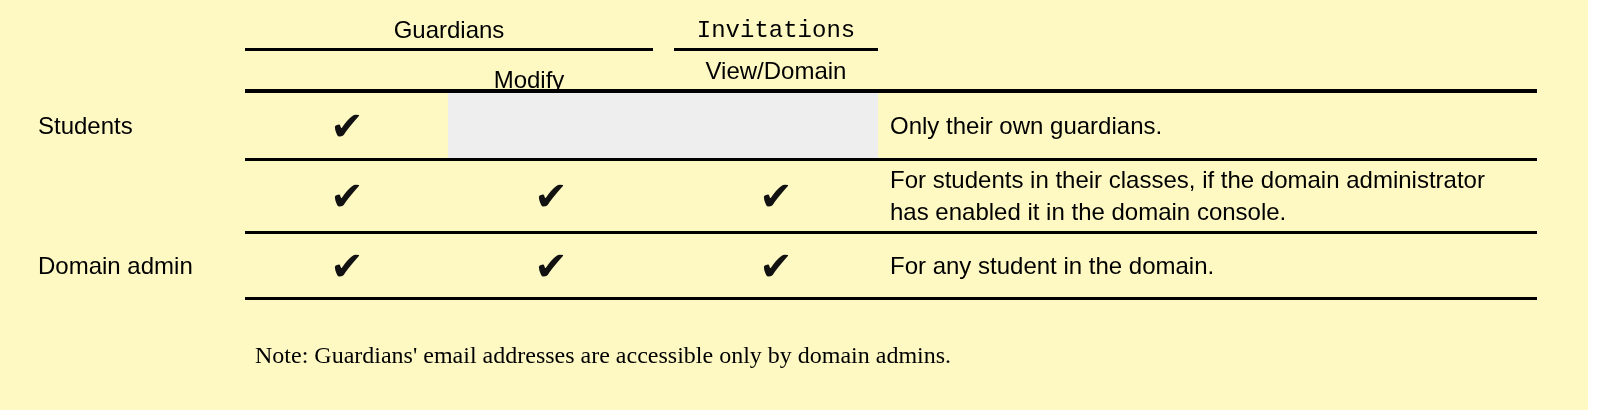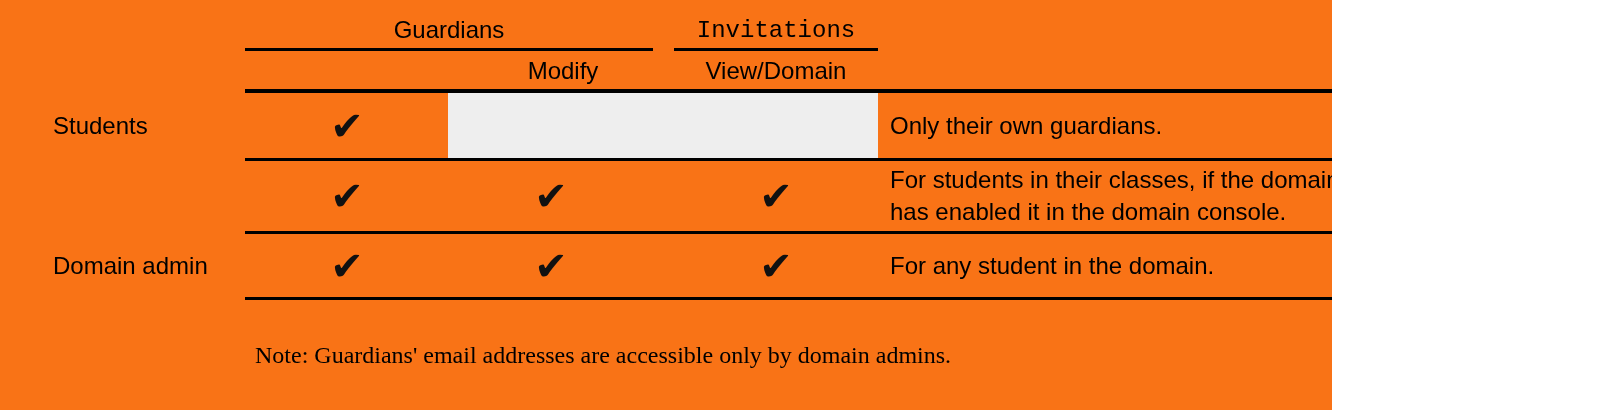--- a/index.html
+++ b/index.html
@@ -1,20 +1,20 @@
 <!DOCTYPE html>
 <html><head>
 <meta charset="utf-8">
 <style>
   html, body { margin: 0; padding: 0; background: #ffffff; }
   .page {
     position: relative;
-    width: 1332px;
+    width: 1588px;
     height: 410px;
-    background: #f97316;
+    background: #fef9c3;
     font-family: "Liberation Sans", "DejaVu Sans", sans-serif;
     color: #000000;
     overflow: hidden;
   }
   
   .grp {
     position: absolute;
     top: 14px;
     height: 32px;
     font-size: 24px;
@@ -38,21 +38,21 @@
     position: absolute;
     top: 56px;
     height: 30px;
     font-size: 24px;
     display: flex;
     align-items: center;
     justify-content: center;
     white-space: nowrap;
   }
   .sub-view   { left: 245px; width: 204px; }
-  .sub-modify { left: 461px; width: 204px; }
+  .sub-modify { left: 427px; width: 204px; margin-top: 9px; }
   .sub-vm     { left: 674px; width: 204px; }
   
   .rule {
     position: absolute;
     left: 245px;
     width: 1292px;
     background: #000000;
   }
   .rule-header { top: 89px;  height: 4px; }
   .rule-2      { top: 158px; height: 3px; }
@@ -66,21 +66,21 @@
   .shade {
     position: absolute;
     left: 448px;
     width: 430px;
     top: 0;
     height: 100%;
     background: #eeeeee;
   }
   .rowlabel {
     position: absolute;
-    left: 53px;
+    left: 38px;
     top: 0;
     height: 100%;
     font-size: 24px;
     display: flex;
     align-items: center;
     white-space: nowrap;
   }
   .check {
     position: absolute;
     top: 0;

